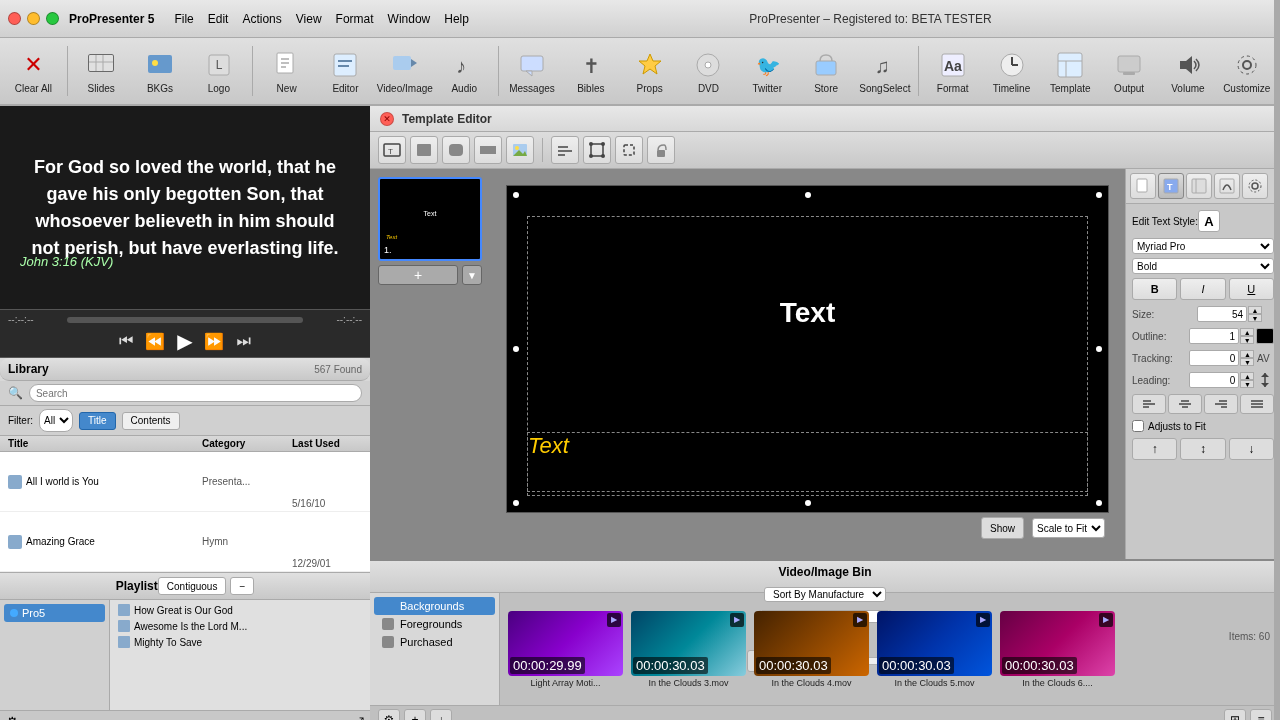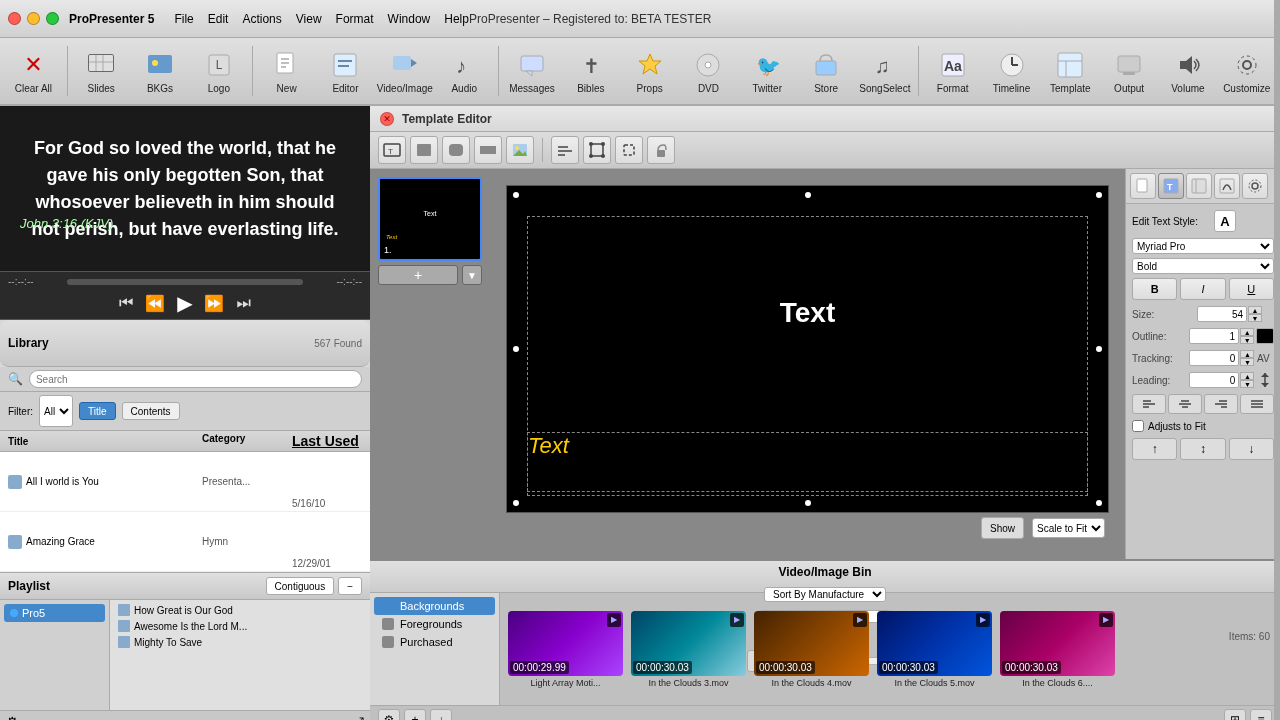--- a/index.html
+++ b/index.html
@@ -8,21 +8,21 @@
     
     .titlebar { background: linear-gradient(to bottom, #e8e8e8, #d0d0d0); height: 38px; display: flex; align-items: center; padding: 14px 8px; border-bottom: 1px solid #aaa; }
     .titlebar-controls { display: flex; gap: 6px; margin-right: 10px; }
     .tb-btn { width: 13px; height: 13px; border-radius: 50%; border: 1px solid rgba(0,0,0,0.3); }
     .tb-close { background: #ff5f57; }
     .tb-min { background: #ffbd2e; }
     .tb-max { background: #28c840; }
     .titlebar-app { font-size: 12px; font-weight: bold; margin-right: 20px; }
     .titlebar-menu { display: flex; gap: 14px; font-size: 12px; }
     .titlebar-menu span { cursor: pointer; }
-    .titlebar-title { flex: 1; text-align: left; font-size: 12px; color: #333; }
+    .titlebar-title { flex: 1; text-align: center; font-size: 12px; color: #333; }
 
     
     .toolbar { background: linear-gradient(to bottom, #e0e0e0, #c8c8c8); height: 68px; display: flex; align-items: center; padding: 0 6px; gap: 4px; border-bottom: 2px solid #aaa; }
     .tb-item { display: flex; flex-direction: column; align-items: center; justify-content: center; width: 56px; height: 60px; gap: 2px; cursor: pointer; border-radius: 4px; }
     .tb-icon { width: 32px; height: 32px; display: flex; align-items: center; justify-content: center; font-size: 20px; }
     .tb-label { font-size: 10px; color: #222; text-align: center; }
     .tb-separator { width: 1px; height: 50px; background: #aaa; margin: 0 2px; }
 
     
     .main-layout { display: flex; width: 1280px; height: 628px; }
@@ -39,44 +39,44 @@
     .transport { background: #2a2a2a; height: 65px; display: flex; flex-direction: column; align-items: center; justify-content: center; padding: 4px 8px; border-bottom: 1px solid #555; }
     .transport-time { display: flex; align-items: center; gap: 4px; width: 100%; margin-bottom: 4px; }
     .time-label { color: #aaa; font-size: 10px; width: 55px; }
     .time-bar { flex: 1; height: 6px; background: #555; border-radius: 3px; }
     .transport-btns { display: flex; gap: 12px; align-items: center; }
     .t-btn { color: #ddd; font-size: 16px; cursor: pointer; background: none; border: none; }
     .t-btn-play { font-size: 20px; color: white; }
 
     
     .library-panel { background: #d8d8d8; flex: 1; display: flex; flex-direction: column; }
-    .library-header { background: linear-gradient(to bottom, #e0e0e0, #c8c8c8); padding: 16px 8px; display: flex; align-items: center; justify-content: space-between; border-bottom: 1px solid #aaa; border-radius: 9px; }
+    .library-header { background: linear-gradient(to bottom, #e0e0e0, #c8c8c8); padding: 4px 8px; display: flex; align-items: center; justify-content: space-between; border-bottom: 1px solid #aaa; border-radius: 9px; }
     .library-title { font-weight: bold; font-size: 12px; }
     .library-count { font-size: 10px; color: #666; }
     .library-search { padding: 3px 8px; display: flex; align-items: center; gap: 6px; background: #d0d0d0; border-bottom: 1px solid #aaa; }
     .search-box { flex: 1; height: 18px; border-radius: 9px; border: 1px solid #aaa; padding: 0 6px; font-size: 10px; background: white; }
     .filter-row { padding: 3px 8px; display: flex; align-items: center; gap: 6px; background: #d0d0d0; border-bottom: 1px solid #aaa; }
     .filter-label { font-size: 10px; }
-    .filter-select { height: 32px; font-size: 10px; border: 1px solid #aaa; border-radius: 3px; background: white; }
+    .filter-select { height: 23px; font-size: 10px; border: 1px solid #aaa; border-radius: 8px; background: white; }
     .filter-btn { height: 18px; padding: 0 8px; font-size: 10px; border: 1px solid #aaa; border-radius: 3px; cursor: pointer; }
     .filter-btn.active { background: #4488cc; color: white; border-color: #2266aa; }
     .library-table-header { display: flex; padding: 2px 8px; background: linear-gradient(to bottom, #d8d8d8, #c8c8c8); border-bottom: 1px solid #aaa; }
     .col-title { flex: 1; font-size: 10px; font-weight: bold; cursor: pointer; display: flex; align-items: center; gap: 2px; }
     .col-cat { width: 90px; font-size: 10px; font-weight: bold; }
-    .col-used { width: 70px; font-size: 14px; font-weight: bold; text-decoration: underline; }
+    .col-used { width: 70px; font-size: 10px; font-weight: bold; }
     .library-list { flex: 1; overflow-y: auto; background: white; }
     .lib-row { display: flex; padding: 2px 8px; border-bottom: 1px solid #eee; align-items: center; }
     .lib-row-icon { width: 14px; height: 14px; margin-right: 4px; background: #ddd; border-radius: 2px; flex-shrink: 0; }
     .lib-row-title { flex: 1; font-size: 10px; overflow: hidden; text-overflow: ellipsis; white-space: nowrap; }
     .lib-row-cat { width: 90px; font-size: 10px; color: #555; overflow: hidden; text-overflow: ellipsis; }
     .lib-row-used { width: 70px; font-size: 10px; color: #555; margin-top: 44px; }
 
     
     .playlist-panel { background: #c8c8c8; border-top: 1px solid #aaa; }
-    .playlist-header { background: linear-gradient(to bottom, #e0e0e0, #c8c8c8); padding: 4px 8px; display: flex; align-items: center; justify-content: space-between; border-bottom: 1px solid #aaa; }
+    .playlist-header { background: linear-gradient(to bottom, #e0e0e0, #c8c8c8); padding: 4px 8px; display: flex; align-items: center; justify-content: center; border-bottom: 1px solid #aaa; }
     .playlist-title { font-weight: bold; font-size: 12px; }
     .playlist-btn { height: 18px; padding: 0 8px; font-size: 10px; border: 1px solid #aaa; border-radius: 3px; cursor: pointer; background: white; }
     .playlist-content { display: flex; height: 110px; }
     .playlist-sources { width: 110px; background: #d0d0d0; border-right: 1px solid #aaa; padding: 4px; }
     .playlist-source-item { padding: 3px 6px; font-size: 11px; cursor: pointer; border-radius: 3px; display: flex; align-items: center; gap: 4px; }
     .playlist-source-item.active { background: #4488cc; color: white; }
     .playlist-source-dot { width: 8px; height: 8px; border-radius: 50%; background: #44aaff; flex-shrink: 0; }
     .playlist-items { flex: 1; background: #e0e0e0; padding: 2px; overflow-y: auto; }
     .playlist-item { display: flex; align-items: center; padding: 2px 6px; font-size: 10px; gap: 4px; }
     .playlist-item-icon { width: 12px; height: 12px; background: #aaa; border-radius: 1px; flex-shrink: 0; }
@@ -122,21 +122,21 @@
     .prop-btn.active { background: linear-gradient(to bottom, #ddd, #bbb); border-color: #888; }
     .props-content { padding: 6px; flex: 1; overflow-y: auto; }
     .props-row { display: flex; align-items: center; margin-bottom: 6px; }
     .props-label { width: 65px; font-size: 10px; color: #444; }
     .props-input { width: 50px; height: 16px; border: 1px solid #aaa; border-radius: 2px; font-size: 10px; padding: 0 3px; text-align: right; }
     .props-stepper { display: flex; flex-direction: column; margin-left: 1px; }
     .step-btn { width: 14px; height: 8px; border: 1px solid #aaa; background: #ddd; cursor: pointer; display: flex; align-items: center; justify-content: center; font-size: 7px; line-height: 1; }
     .props-font-select { width: 100%; height: 16px; border: 1px solid #aaa; border-radius: 3px; font-size: 10px; margin-bottom: 4px; background: white; }
     .props-style-row { display: flex; gap: 3px; margin-bottom: 6px; }
     .style-btn { flex: 1; height: 22px; border: 1px solid #aaa; border-radius: 3px; background: linear-gradient(to bottom, #eee, #ddd); cursor: pointer; font-size: 11px; display: flex; align-items: center; justify-content: center; }
-    .edit-text-style { display: flex; align-items: center; gap: 16px; margin-bottom: 6px; }
+    .edit-text-style { display: flex; align-items: center; gap: 0; margin-bottom: 6px; }
     .edit-text-label { font-size: 10px; }
     .edit-text-a { width: 22px; height: 22px; border: 1px solid #aaa; border-radius: 3px; background: white; display: flex; align-items: center; justify-content: center; font-weight: bold; font-size: 13px; cursor: pointer; }
     .props-align-row { display: flex; gap: 2px; margin-bottom: 6px; }
     .align-btn { flex: 1; height: 20px; border: 1px solid #aaa; border-radius: 3px; background: #ddd; cursor: pointer; display: flex; align-items: center; justify-content: center; font-size: 10px; }
     .adjusts-row { display: flex; align-items: center; gap: 4px; margin-bottom: 6px; }
     .adjusts-checkbox { width: 12px; height: 12px; }
     .adjusts-label { font-size: 10px; }
     .props-vert-row { display: flex; gap: 3px; margin-bottom: 4px; }
     .vert-btn { flex: 1; height: 22px; border: 1px solid #aaa; border-radius: 3px; background: #ddd; cursor: pointer; display: flex; align-items: center; justify-content: center; font-size: 12px; }
     .color-swatch { width: 20px; height: 16px; background: black; border: 1px solid #aaa; border-radius: 2px; margin-left: 2px; }
@@ -150,21 +150,21 @@
     .video-count { font-size: 10px; color: #555; margin-left: auto; }
     .video-bin-content { display: flex; flex: 1; }
     .video-categories { width: 130px; background: #d8d8d8; border-right: 1px solid #aaa; padding: 4px; text-align: center; }
     .video-cat-item { padding: 3px 8px; font-size: 11px; cursor: pointer; border-radius: 3px; display: flex; align-items: center; gap: 6px; }
     .video-cat-item.active { background: #4488cc; color: white; }
     .video-cat-icon { width: 12px; height: 12px; border-radius: 2px; background: #888; flex-shrink: 0; }
     .video-grid { flex: 1; display: flex; padding: 8px; gap: 8px; overflow-x: auto; align-items: center; }
     .video-thumb { width: 115px; flex-shrink: 0; position: relative; cursor: pointer; }
     .video-thumb-img { width: 115px; height: 65px; border-radius: 4px; overflow: hidden; position: relative; }
     .video-thumb-overlay { position: absolute; top: 2px; right: 2px; width: 14px; height: 14px; background: rgba(0,0,0,0.7); border-radius: 2px; display: flex; align-items: center; justify-content: center; }
-    .video-thumb-duration { position: absolute; bottom: 2px; left: 2px; font-size: 10px; color: white; background: rgba(0,0,0,0.6); padding: 1px 3px; border-radius: 2px; }
+    .video-thumb-duration { position: absolute; bottom: 2px; left: 2px; font-size: 13px; color: white; background: rgba(0,0,0,0.6); padding: 1px 3px; border-radius: 2px; }
     .video-thumb-title { font-size: 9px; text-align: center; margin-top: 2px; color: #222; overflow: hidden; text-overflow: ellipsis; white-space: nowrap; }
     .bottom-controls { display: flex; justify-content: space-between; align-items: center; padding: 3px 8px; background: #c0c0c0; border-top: 1px solid #aaa; }
     .bc-btn { width: 22px; height: 22px; border: 1px solid #aaa; border-radius: 3px; background: #ddd; cursor: pointer; display: flex; align-items: center; justify-content: center; font-size: 12px; }
 
     
     .vt-purple { background: linear-gradient(135deg, #4a0080, #8800cc, #aa44ff); }
     .vt-teal { background: linear-gradient(135deg, #004466, #008899, #88ccdd); }
     .vt-brown { background: linear-gradient(135deg, #442200, #884400, #cc6600); }
     .vt-blue { background: linear-gradient(135deg, #001466, #0033aa, #0055dd); }
     .vt-magenta { background: linear-gradient(135deg, #660044, #aa0066, #dd44aa); }

